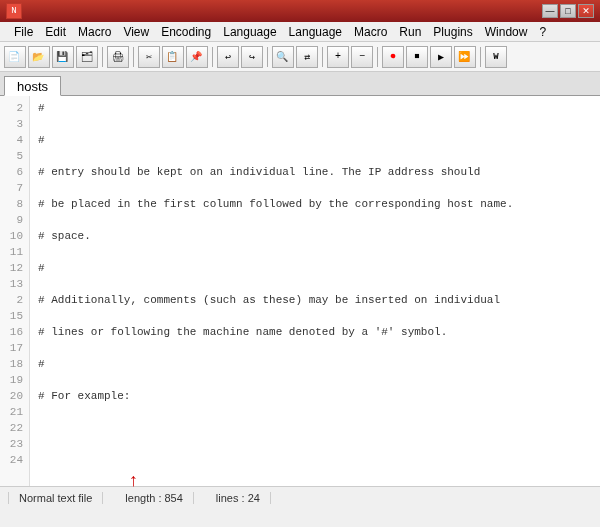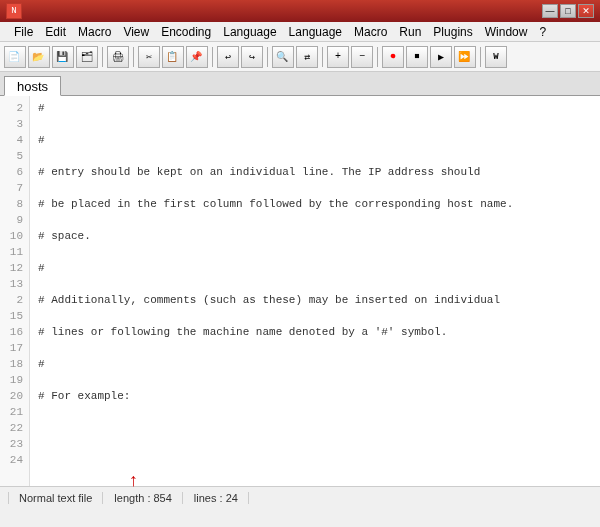--- a/index.html
+++ b/index.html
@@ -151,21 +151,21 @@
       display: flex;
       align-items: center;
       font-family: Arial, sans-serif;
       font-size: 11px;
       color: #333;
       padding: 0 8px;
       justify-content: space-between;
     }
     .status-section {
       display: flex;
-      gap: 1px;
+      gap: 12px;
     }
     .status-item {
       padding: 0 10px;
       border-right: 1px solid #ccc;
     }
     .status-item:first-child { border-left: 1px solid #ccc; }
 
     
     .line {
       height: 16px;

